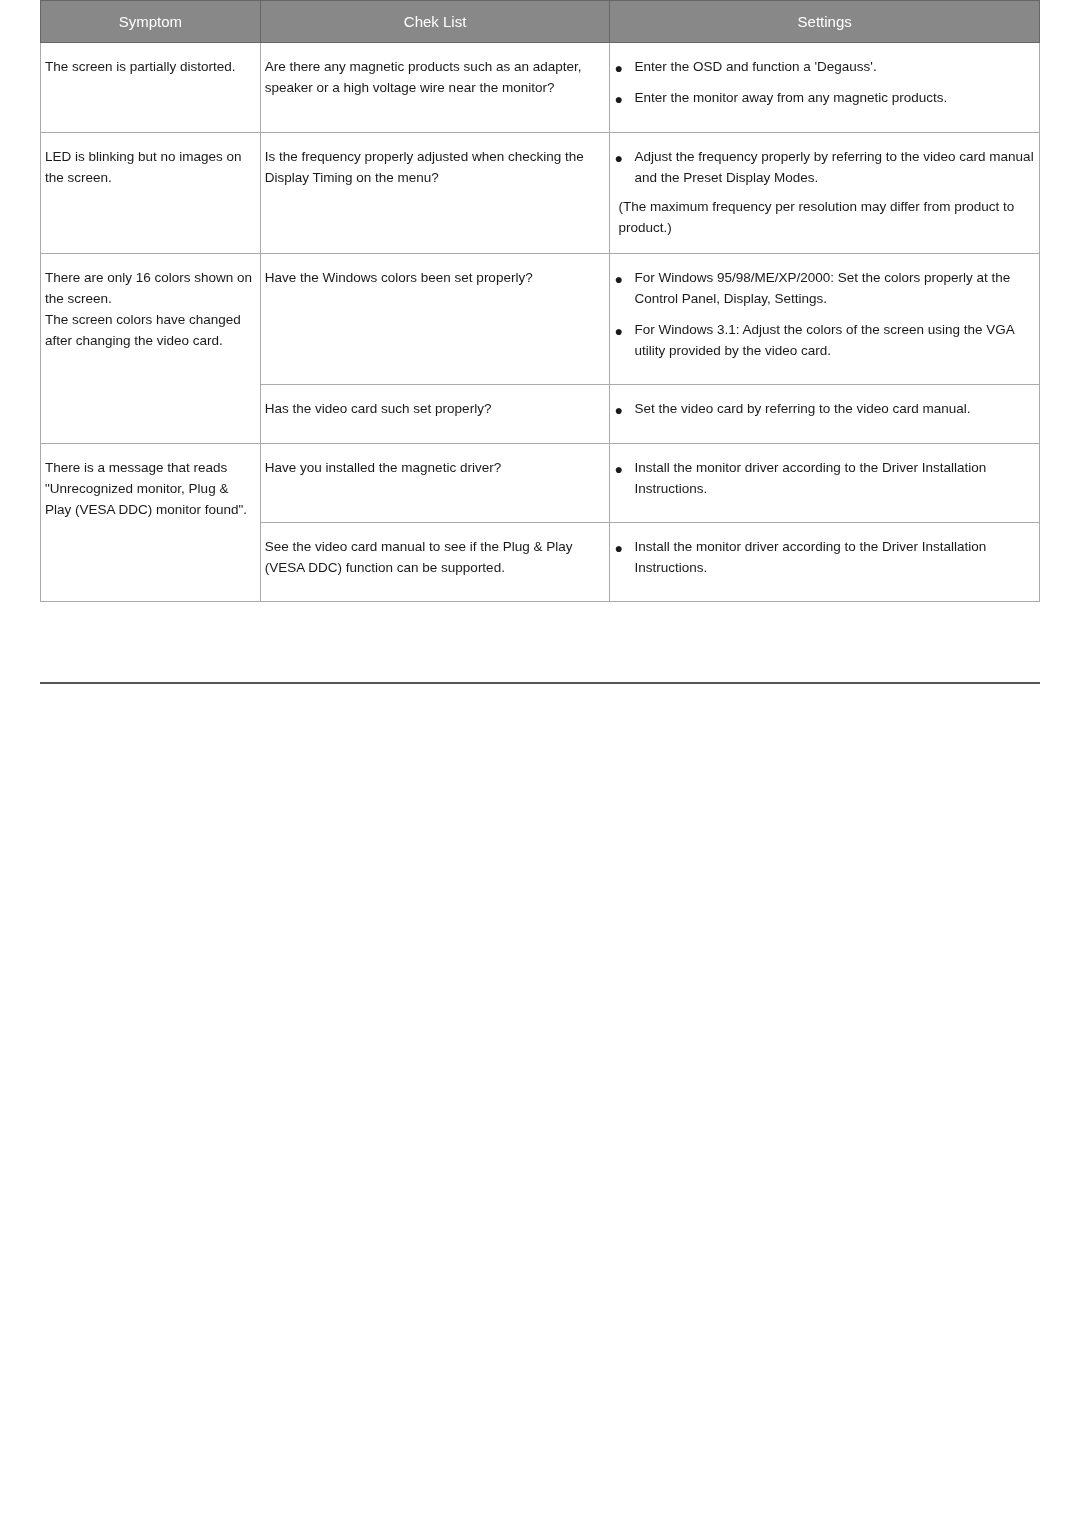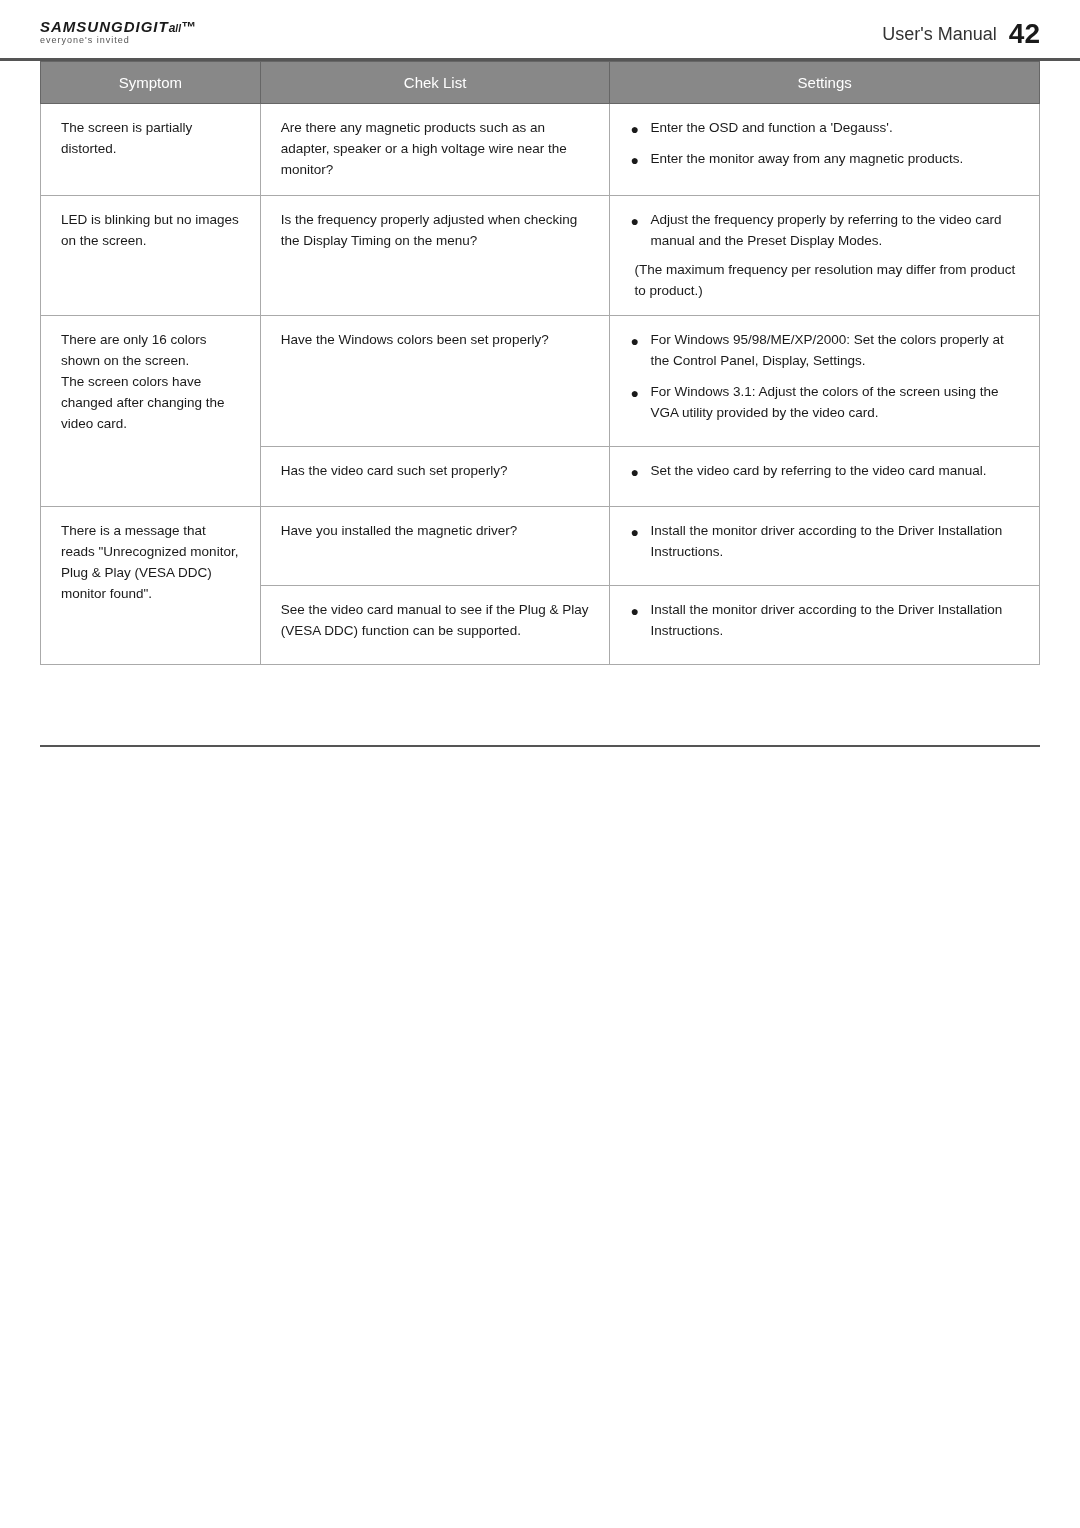--- a/index.html
+++ b/index.html
@@ -84,21 +84,21 @@
       color: #ffffff;
       padding: 12px 16px;
       text-align: center;
       font-size: 15px;
       font-weight: normal;
       border: 1px solid #666;
     }
 
     .trouble-table td {
       border: 1px solid #aaa;
-      padding: 14px 20px;
+      padding: 14px 4px;
       vertical-align: top;
       font-size: 13.5px;
       line-height: 1.55;
     }
 
     .col-symptom {
       width: 22%;
     }
 
     .col-checklist {
@@ -139,36 +139,20 @@
     .footer-line {
       margin: 40px 40px 0 40px;
       border-top: 2px solid #555;
     }
   </style>
 </head>
 <body>
 
 <div class="page-container">
 
-  <div class="header">
-    <div class="logo-area">
-      <div style="display:flex; align-items:baseline; gap:0;">
-        <span style="font-size:15px; font-weight:bold; font-style:italic; letter-spacing:1px; color:#1a1a1a;">SAMSUNG </span>
-        <span style="font-size:15px; font-weight:bold; font-style:italic; letter-spacing:1px; color:#1a1a1a;">DIGIT</span>
-          <span style="font-size:12px; font-weight:bold; font-style:italic; color:#1a1a1a;">a</span>
-          <span style="font-size:10px; font-style:italic; color:#1a1a1a; font-weight:bold;">ll</span>
-          <span style="font-size:15px; font-weight:bold; font-style:italic; color:#1a1a1a;">™</span>
-      </div>
-      <div style="font-size:9px; color:#555; letter-spacing:1px;">everyone's invited</div>
-    </div>
-    <div class="header-right">
-      <span class="header-title">User's  Manual</span>
-      <span class="header-page-num">42</span>
-    </div>
-  </div>
 
 
   <div class="content-area">
 
     <table class="trouble-table">
       <thead>
         <tr>
           <th class="col-symptom">Symptom</th>
           <th class="col-checklist">Chek List</th>
           <th class="col-solution">Settings</th>

